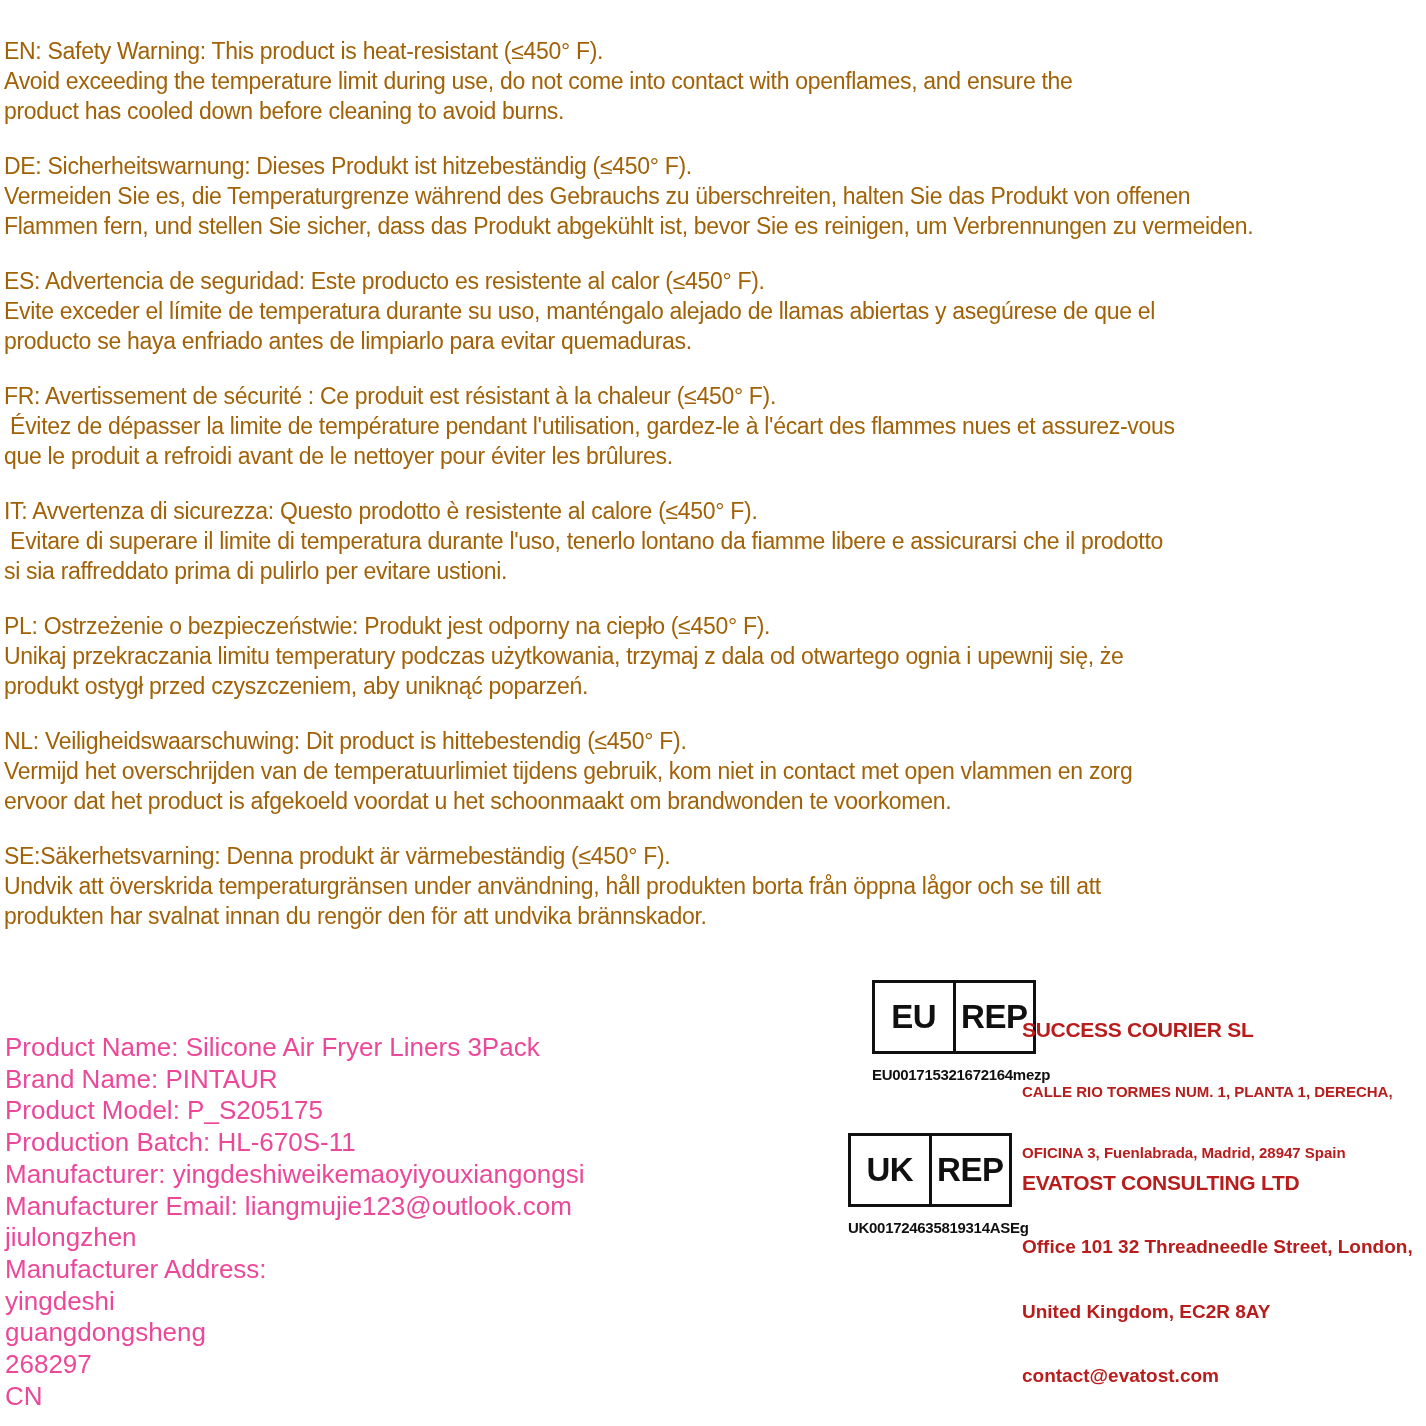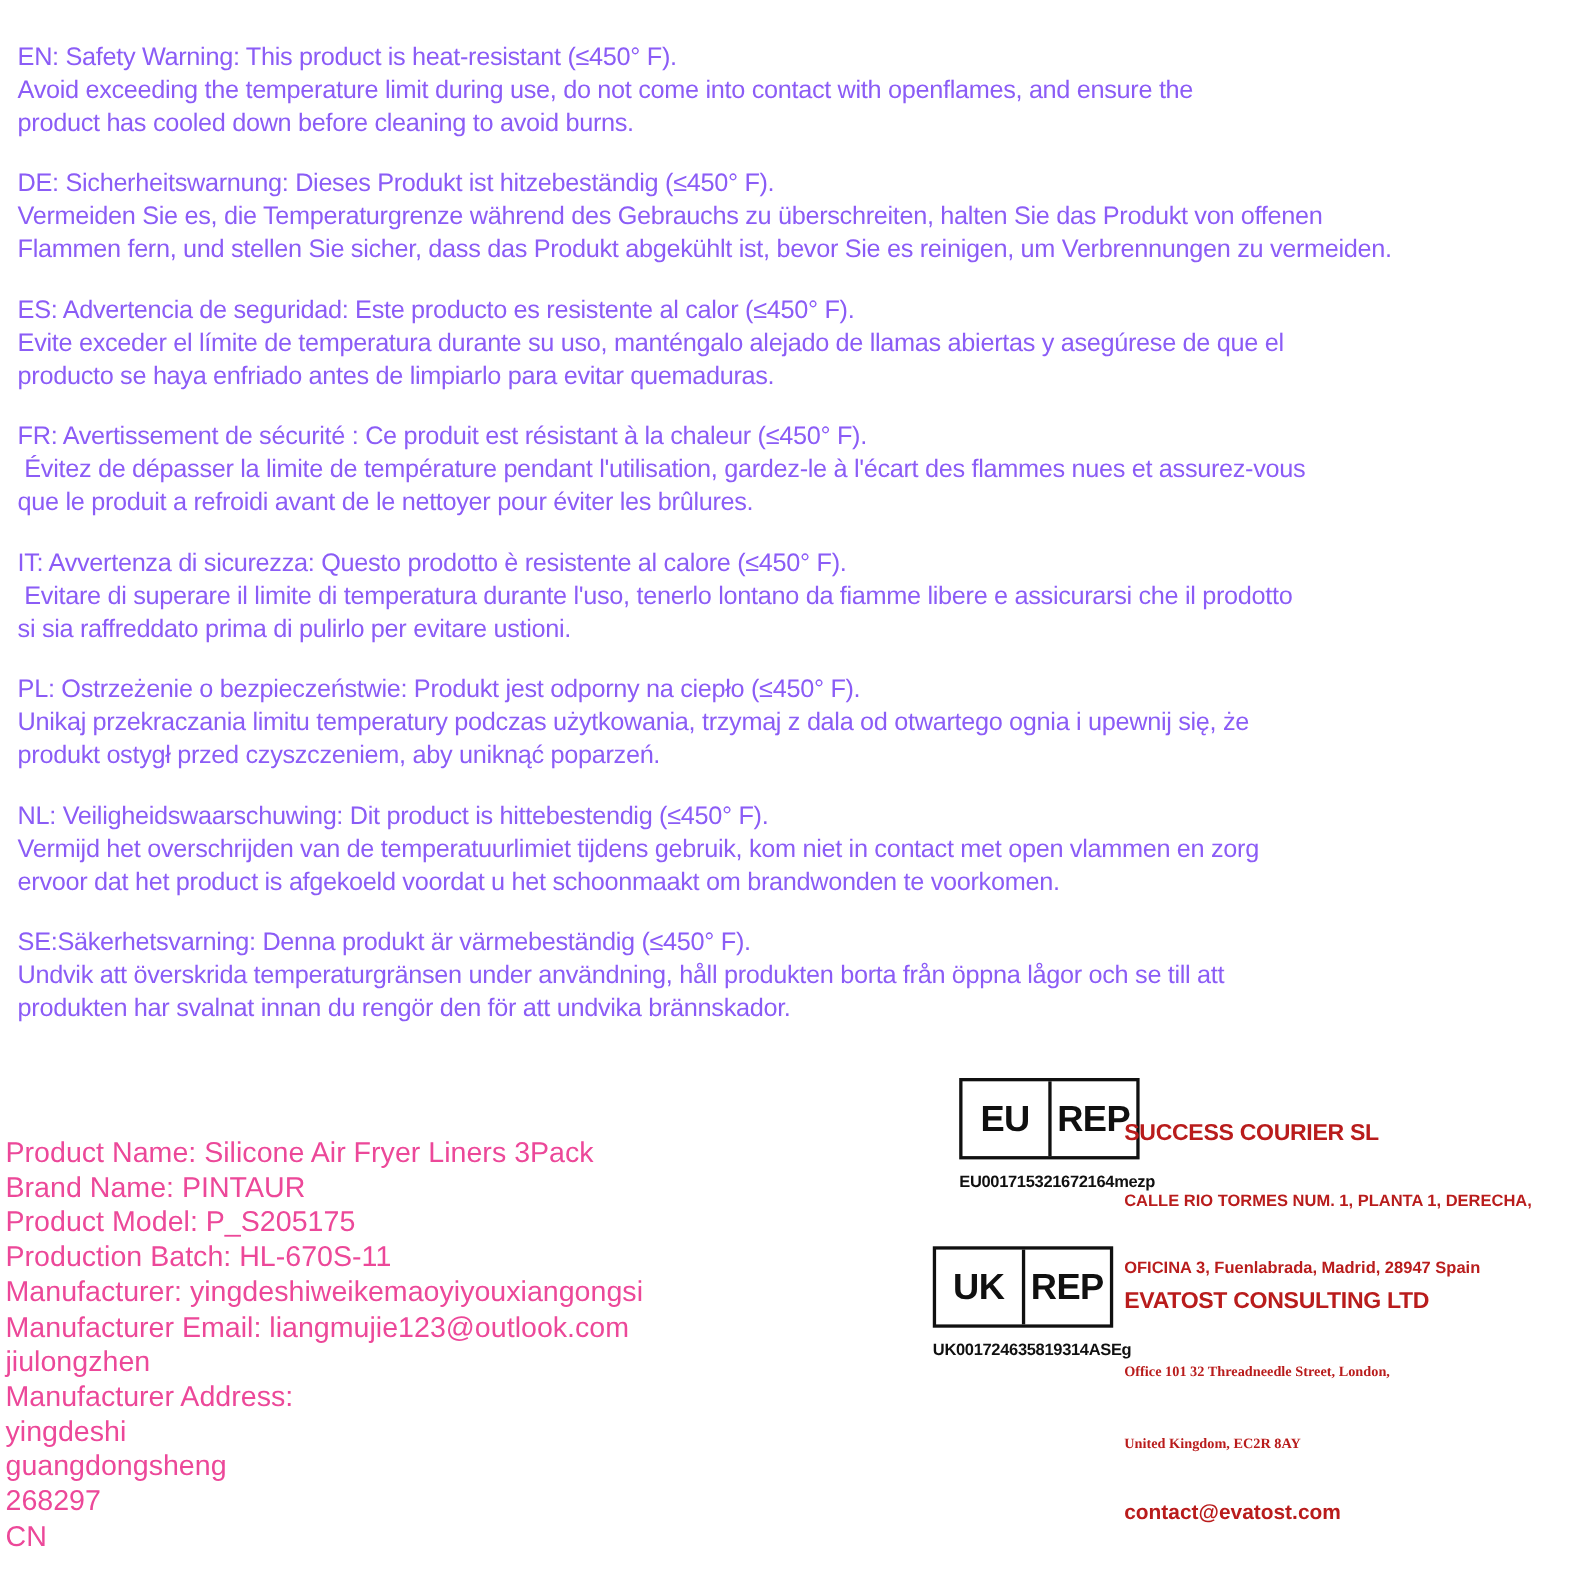--- a/index.html
+++ b/index.html
@@ -13,26 +13,26 @@
     position: relative;
   }
   
   .warnings {
     position: absolute;
     left: 4px;
     top: 36px;
     width: 1422px;
   }
   .warning {
-    margin: 0 0 25px 12px;
+    margin: 0 0 25px 0;
     font-size: 23px;
     line-height: 30px;
     letter-spacing: -0.3px;
     white-space: pre;
-    color: #8b5cf6;
+    color: #a16207;
     font-weight: 400;
   }
   
   .product-info {
     position: absolute;
     left: 5px;
     top: 1032px;
     width: 820px;
     color: #ec4899;
   }
@@ -88,23 +88,22 @@
     font-weight: bold;
     line-height: 26px;
     letter-spacing: -0.3px;
   }
   .rep-addr {
     font-size: 15px;
     font-weight: bold;
     line-height: 25px;
   }
   .rep-uk .rep-addr {
-    font-size: 13px;
+    font-size: 19px;
     line-height: 29px;
-    font-family: Liberation Serif, serif;
   }
   .rep-email {
     font-size: 19px;
     font-weight: bold;
     line-height: 28px;
   }
 </style>
 </head>
 <body>
 

